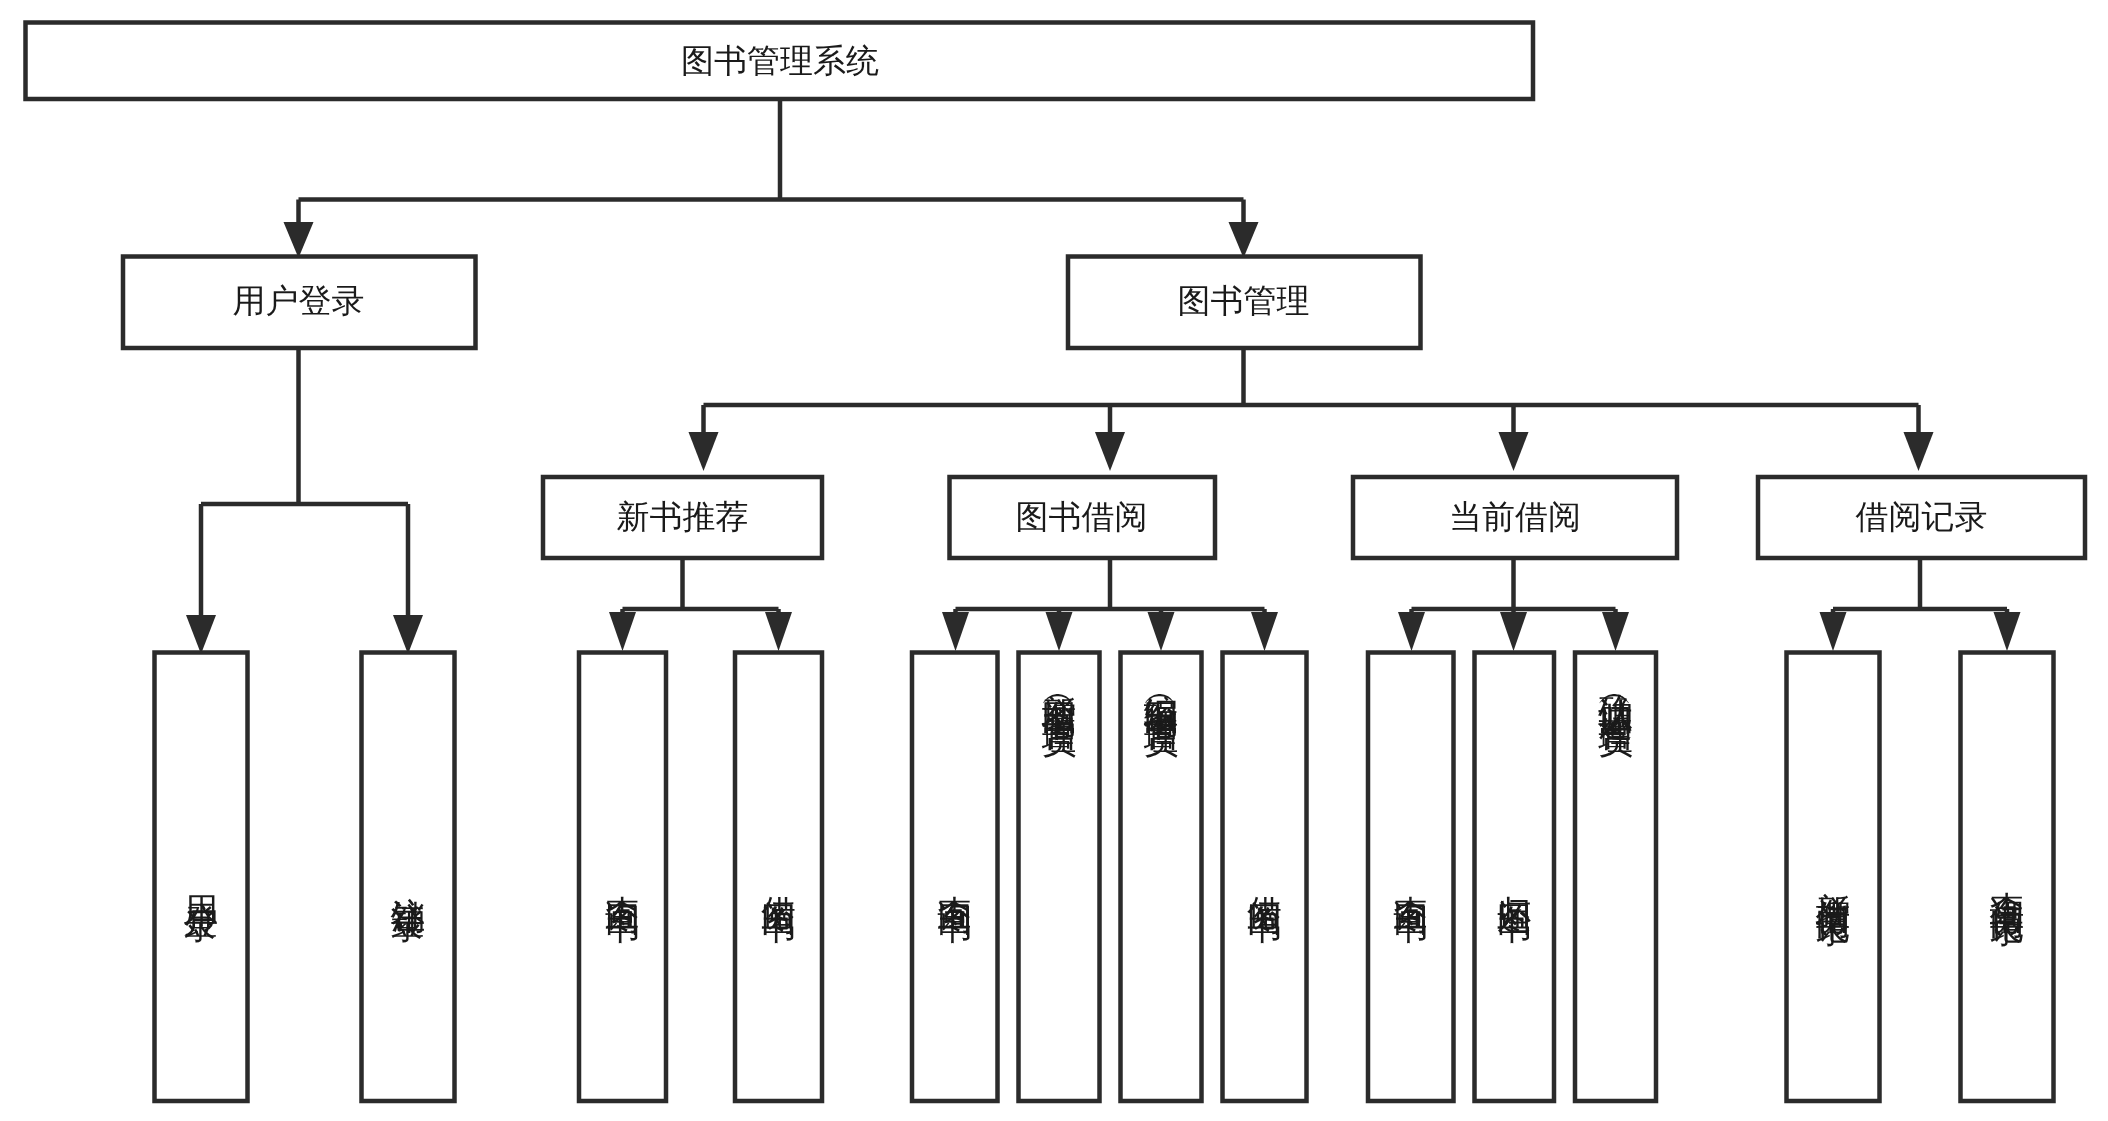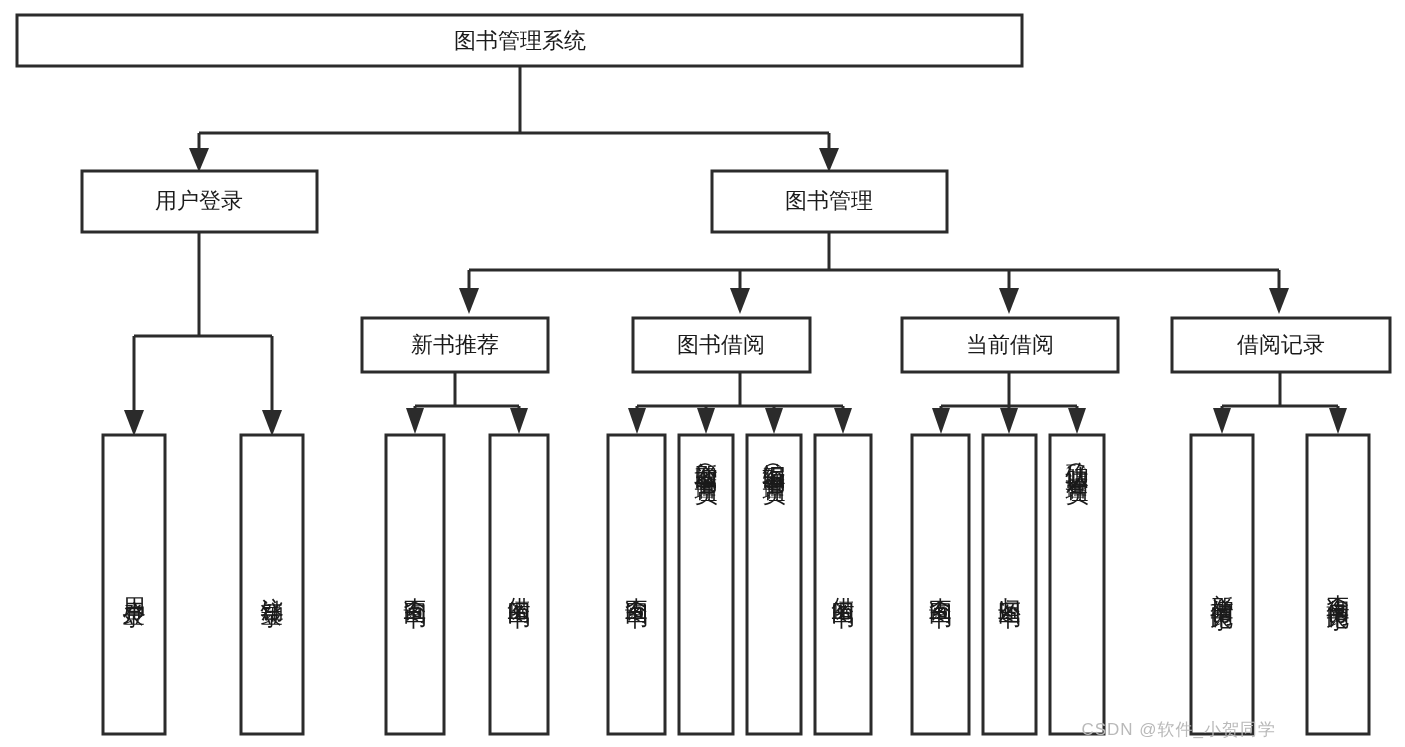--- a/index.html
+++ b/index.html
@@ -195,14 +195,13 @@
     <span class="leaf-text">确认归还（管理员）</span>
   </div>
 
   <div class="leaf-label-wrap" style="left:1191px;top:435px;width:62px;height:299px;">
     <span class="leaf-text">新增借阅记录</span>
   </div>
   <div class="leaf-label-wrap" style="left:1307px;top:435px;width:62px;height:299px;">
     <span class="leaf-text">查询借阅记录</span>
   </div>
 
-  <div class="watermark">CSDN @软件_小贺同学</div>
 </div>
 
 </body></html>

